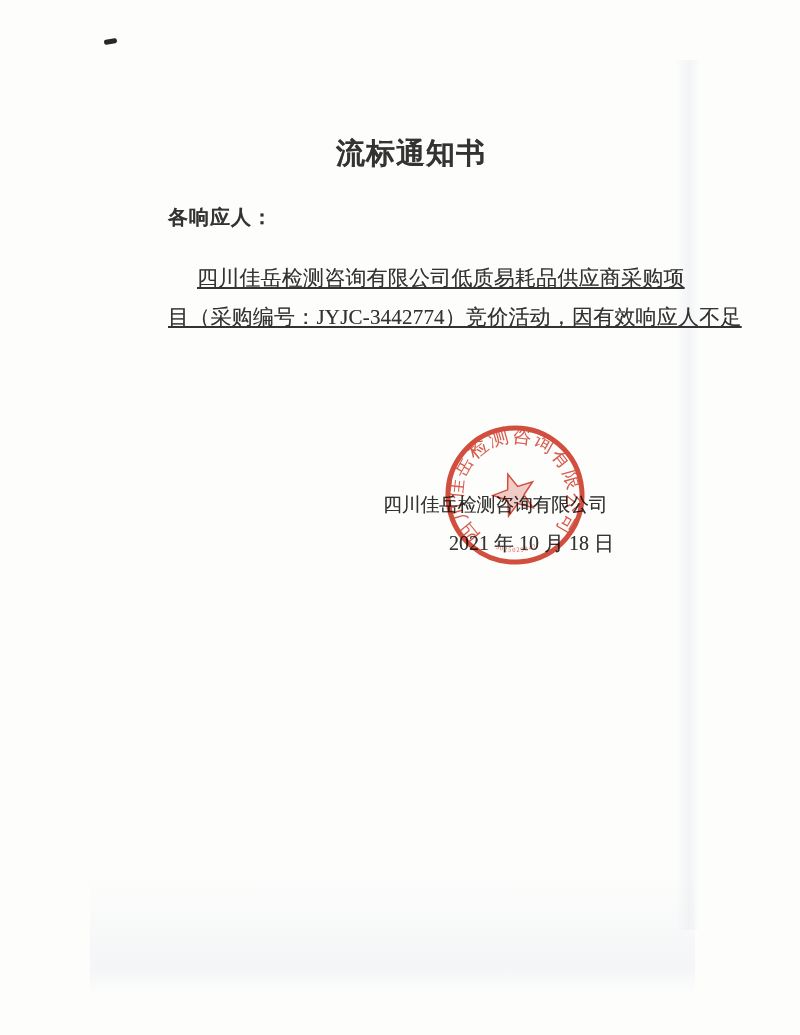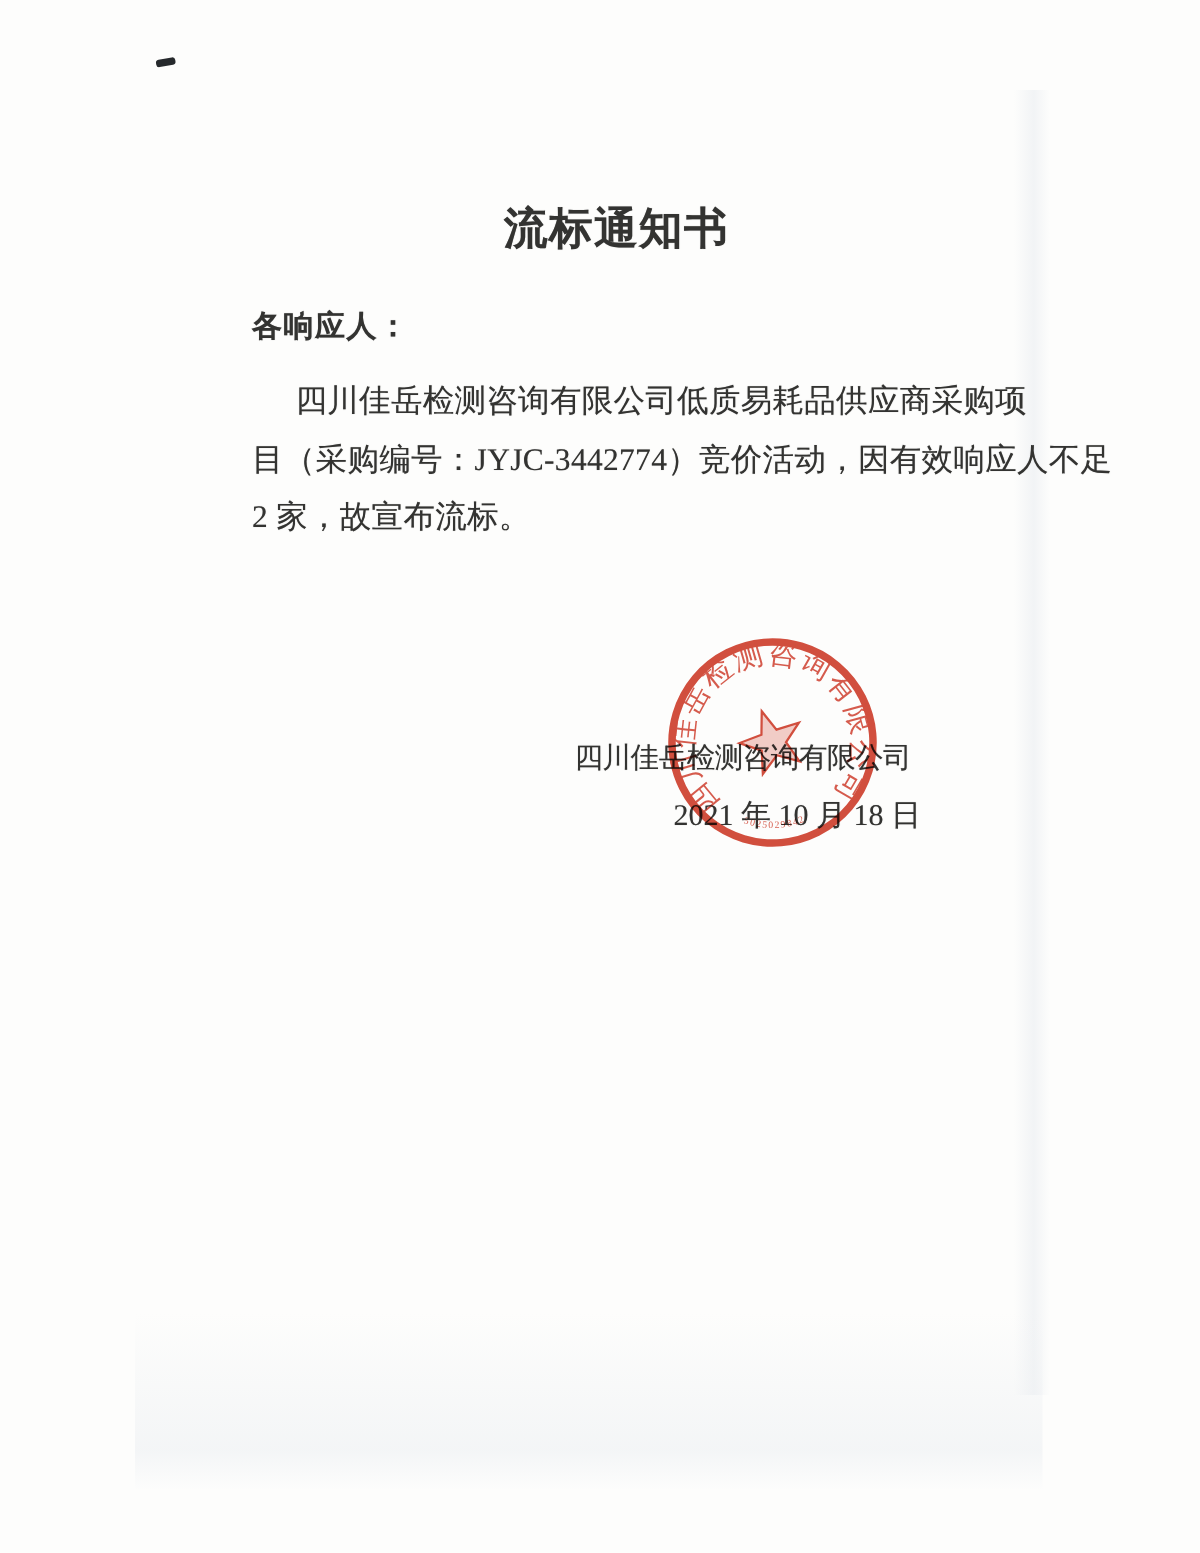--- a/index.html
+++ b/index.html
@@ -40,24 +40,25 @@
     color:var(--ink);line-height:1.15;
     text-shadow:0 0 0.5px rgba(60,60,58,0.55);
   }
   .salutation{
     position:absolute;left:168px;top:204px;
     font-size:20px;font-weight:bold;letter-spacing:1px;
     color:var(--ink);
     text-shadow:0 0 0.5px rgba(60,60,58,0.5);
   }
   .paragraph{
-    position:absolute;left:168px;top:248px;width:502px;
+    position:absolute;left:168px;top:259px;width:502px;
     font-size:21px;line-height:38.5px;color:var(--ink);
     letter-spacing:0.2px;
     text-shadow:0 0 0.5px rgba(60,60,58,0.5);
+    text-decoration:underline;
   }
   .paragraph .line{white-space:nowrap;}
   .paragraph .line.first{text-indent:29px;}
   .sig-company{
     position:absolute;left:383px;top:492px;
     font-size:19px;letter-spacing:-0.3px;color:var(--ink);
     text-shadow:0 0 0.5px rgba(60,60,58,0.5);
   }
   .sig-date{
     position:absolute;left:449px;top:530px;
@@ -81,21 +82,20 @@
   <div class="bottom-shade"></div>
   <div class="speck"></div>
 
   <div class="title">流标通知书</div>
 
   <div class="salutation">各响应人：</div>
 
   <div class="paragraph">
     <div class="line first">四川佳岳检测咨询有限公司低质易耗品供应商采购项</div>
     <div class="line">目（采购编号：JYJC-3442774）竞价活动，因有效响应人不足</div>
-    <div class="line">2 家，故宣布流标。</div>
   </div>
 
   <div class="sig-company">四川佳岳检测咨询有限公司</div>
   <div class="sig-date">2021 年 10 月 18 日</div>
 
   <svg class="seal" width="170" height="170" viewBox="0 0 170 170">
     <g transform="rotate(-5 85 85)" opacity="0.9">
       <circle class="seal-ring" cx="85" cy="85" r="67"></circle>
       <path id="sealArcTop" d="M 47.5 122.5 A 53 53 0 1 1 122.5 122.5" fill="none"></path>
       <path id="sealArcBottom" d="M 52.3 131.7 A 57 57 0 0 0 117.7 131.7" fill="none"></path>

